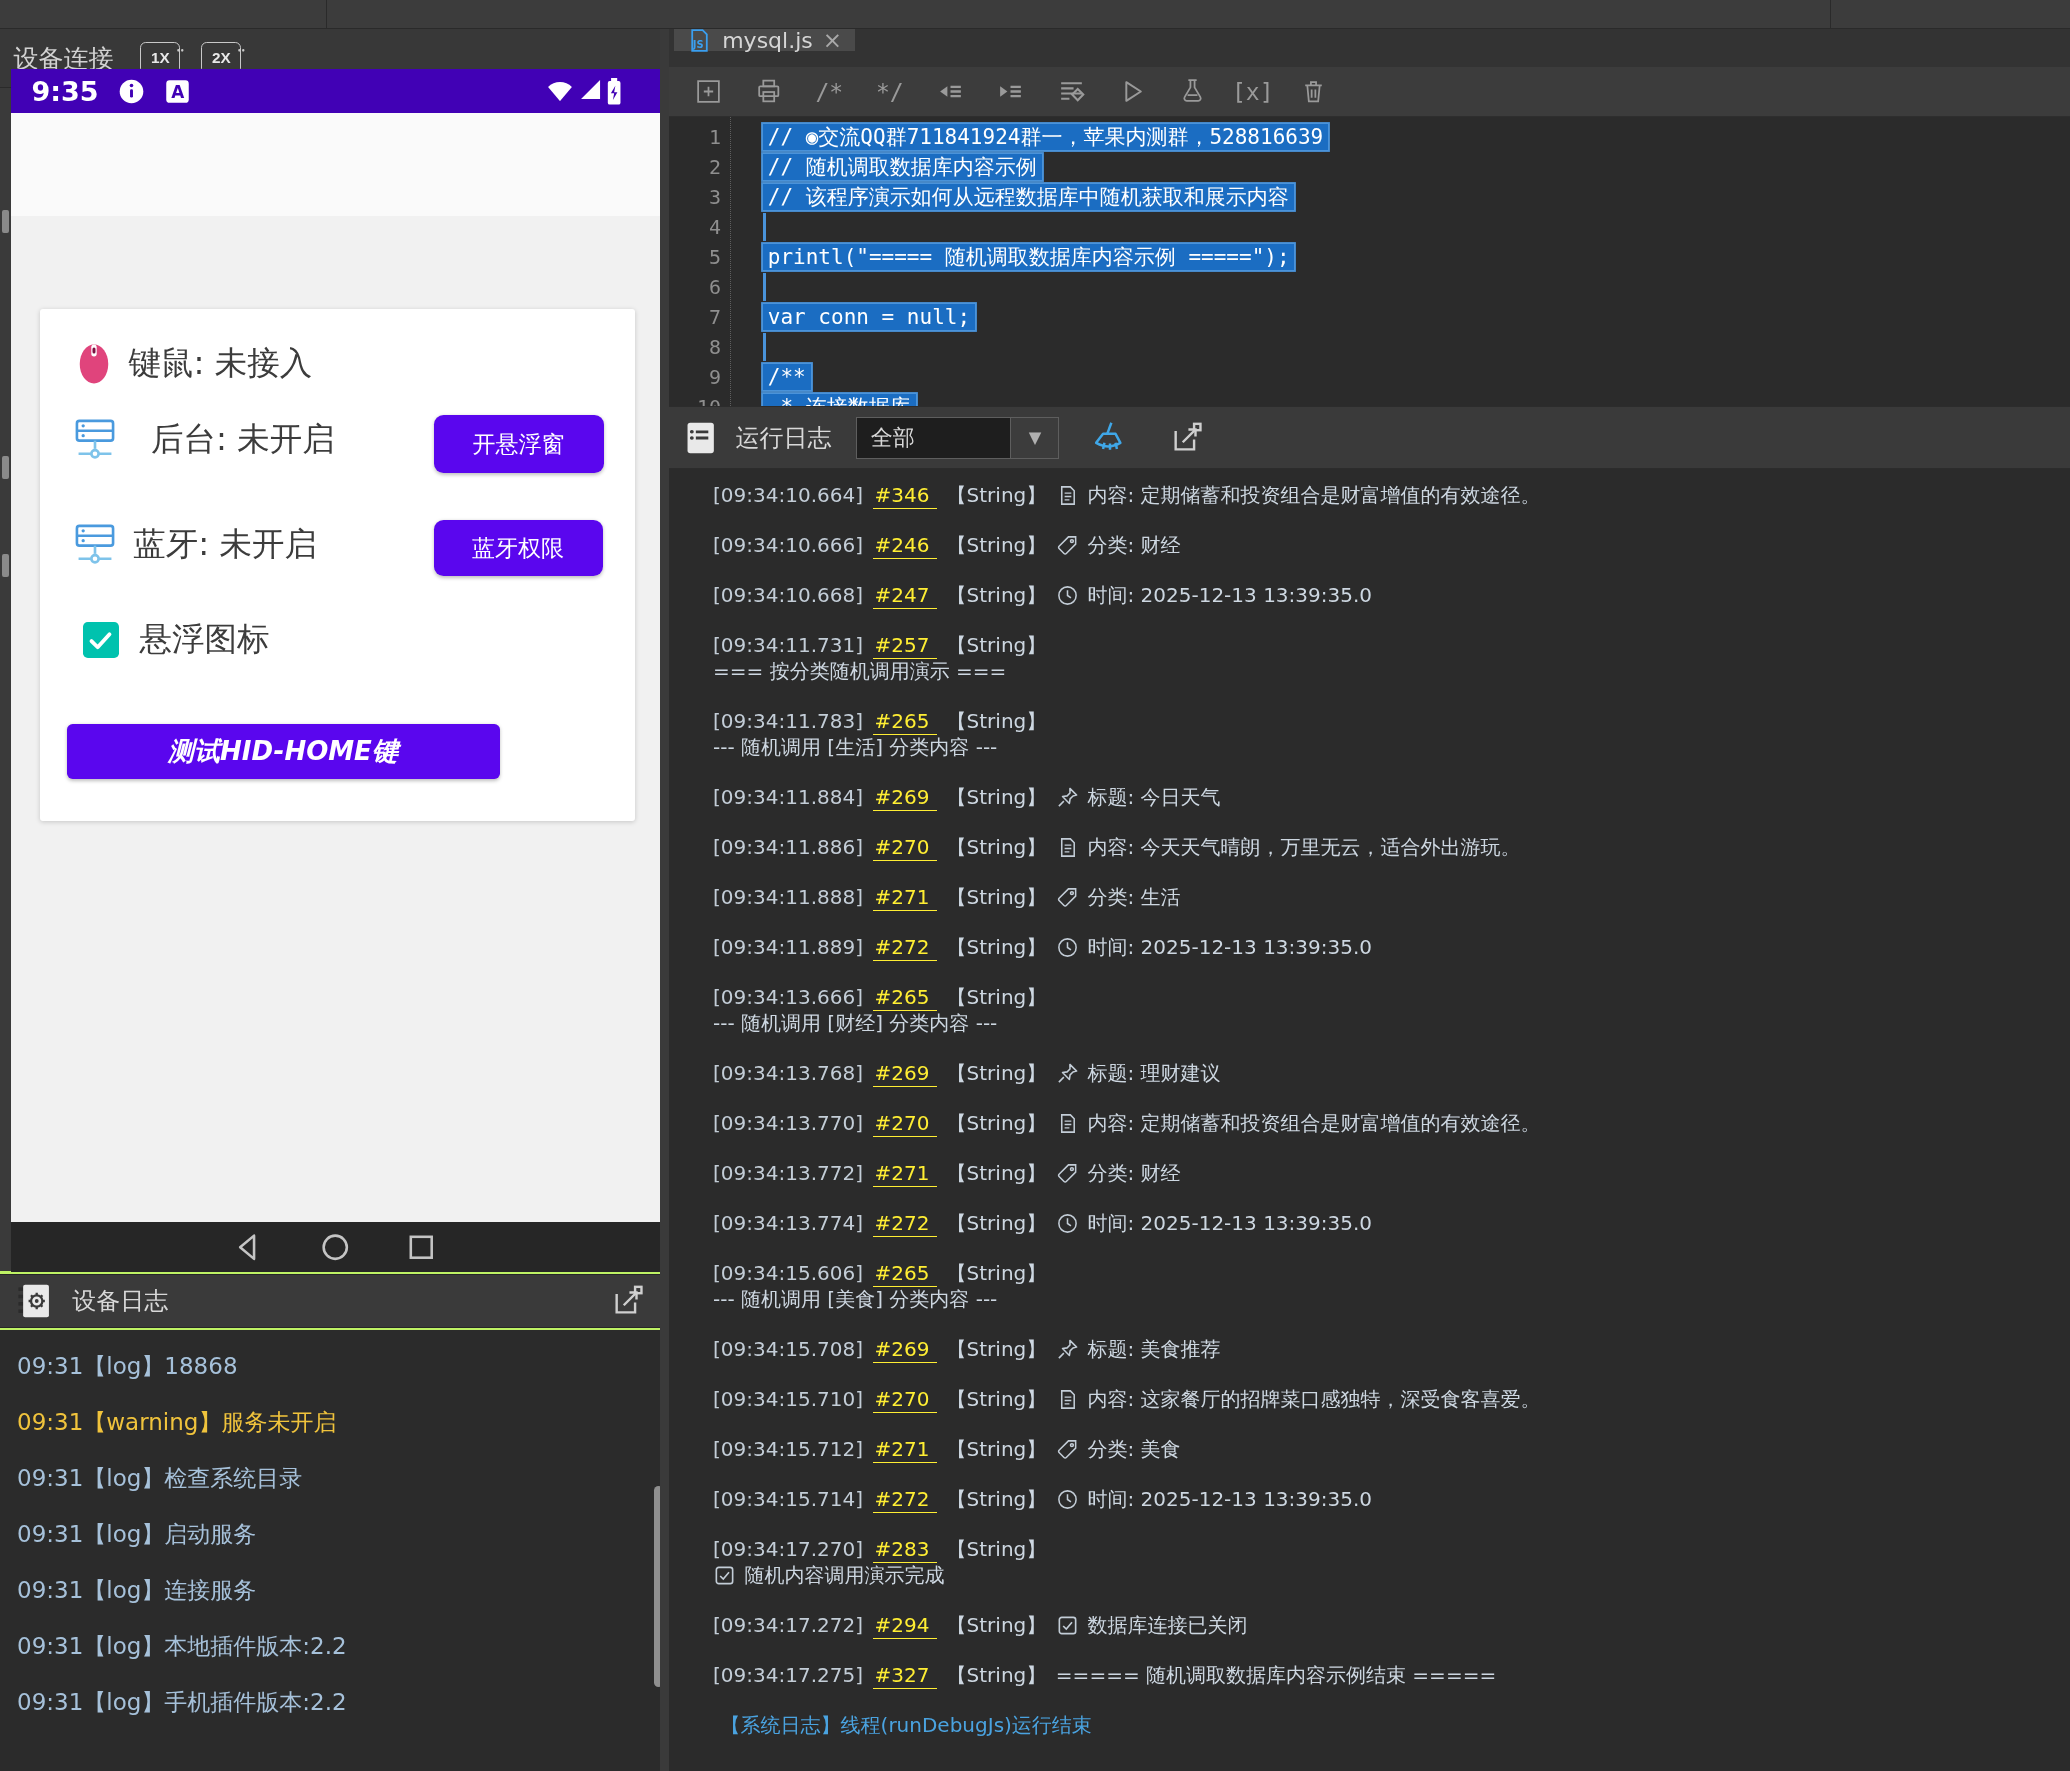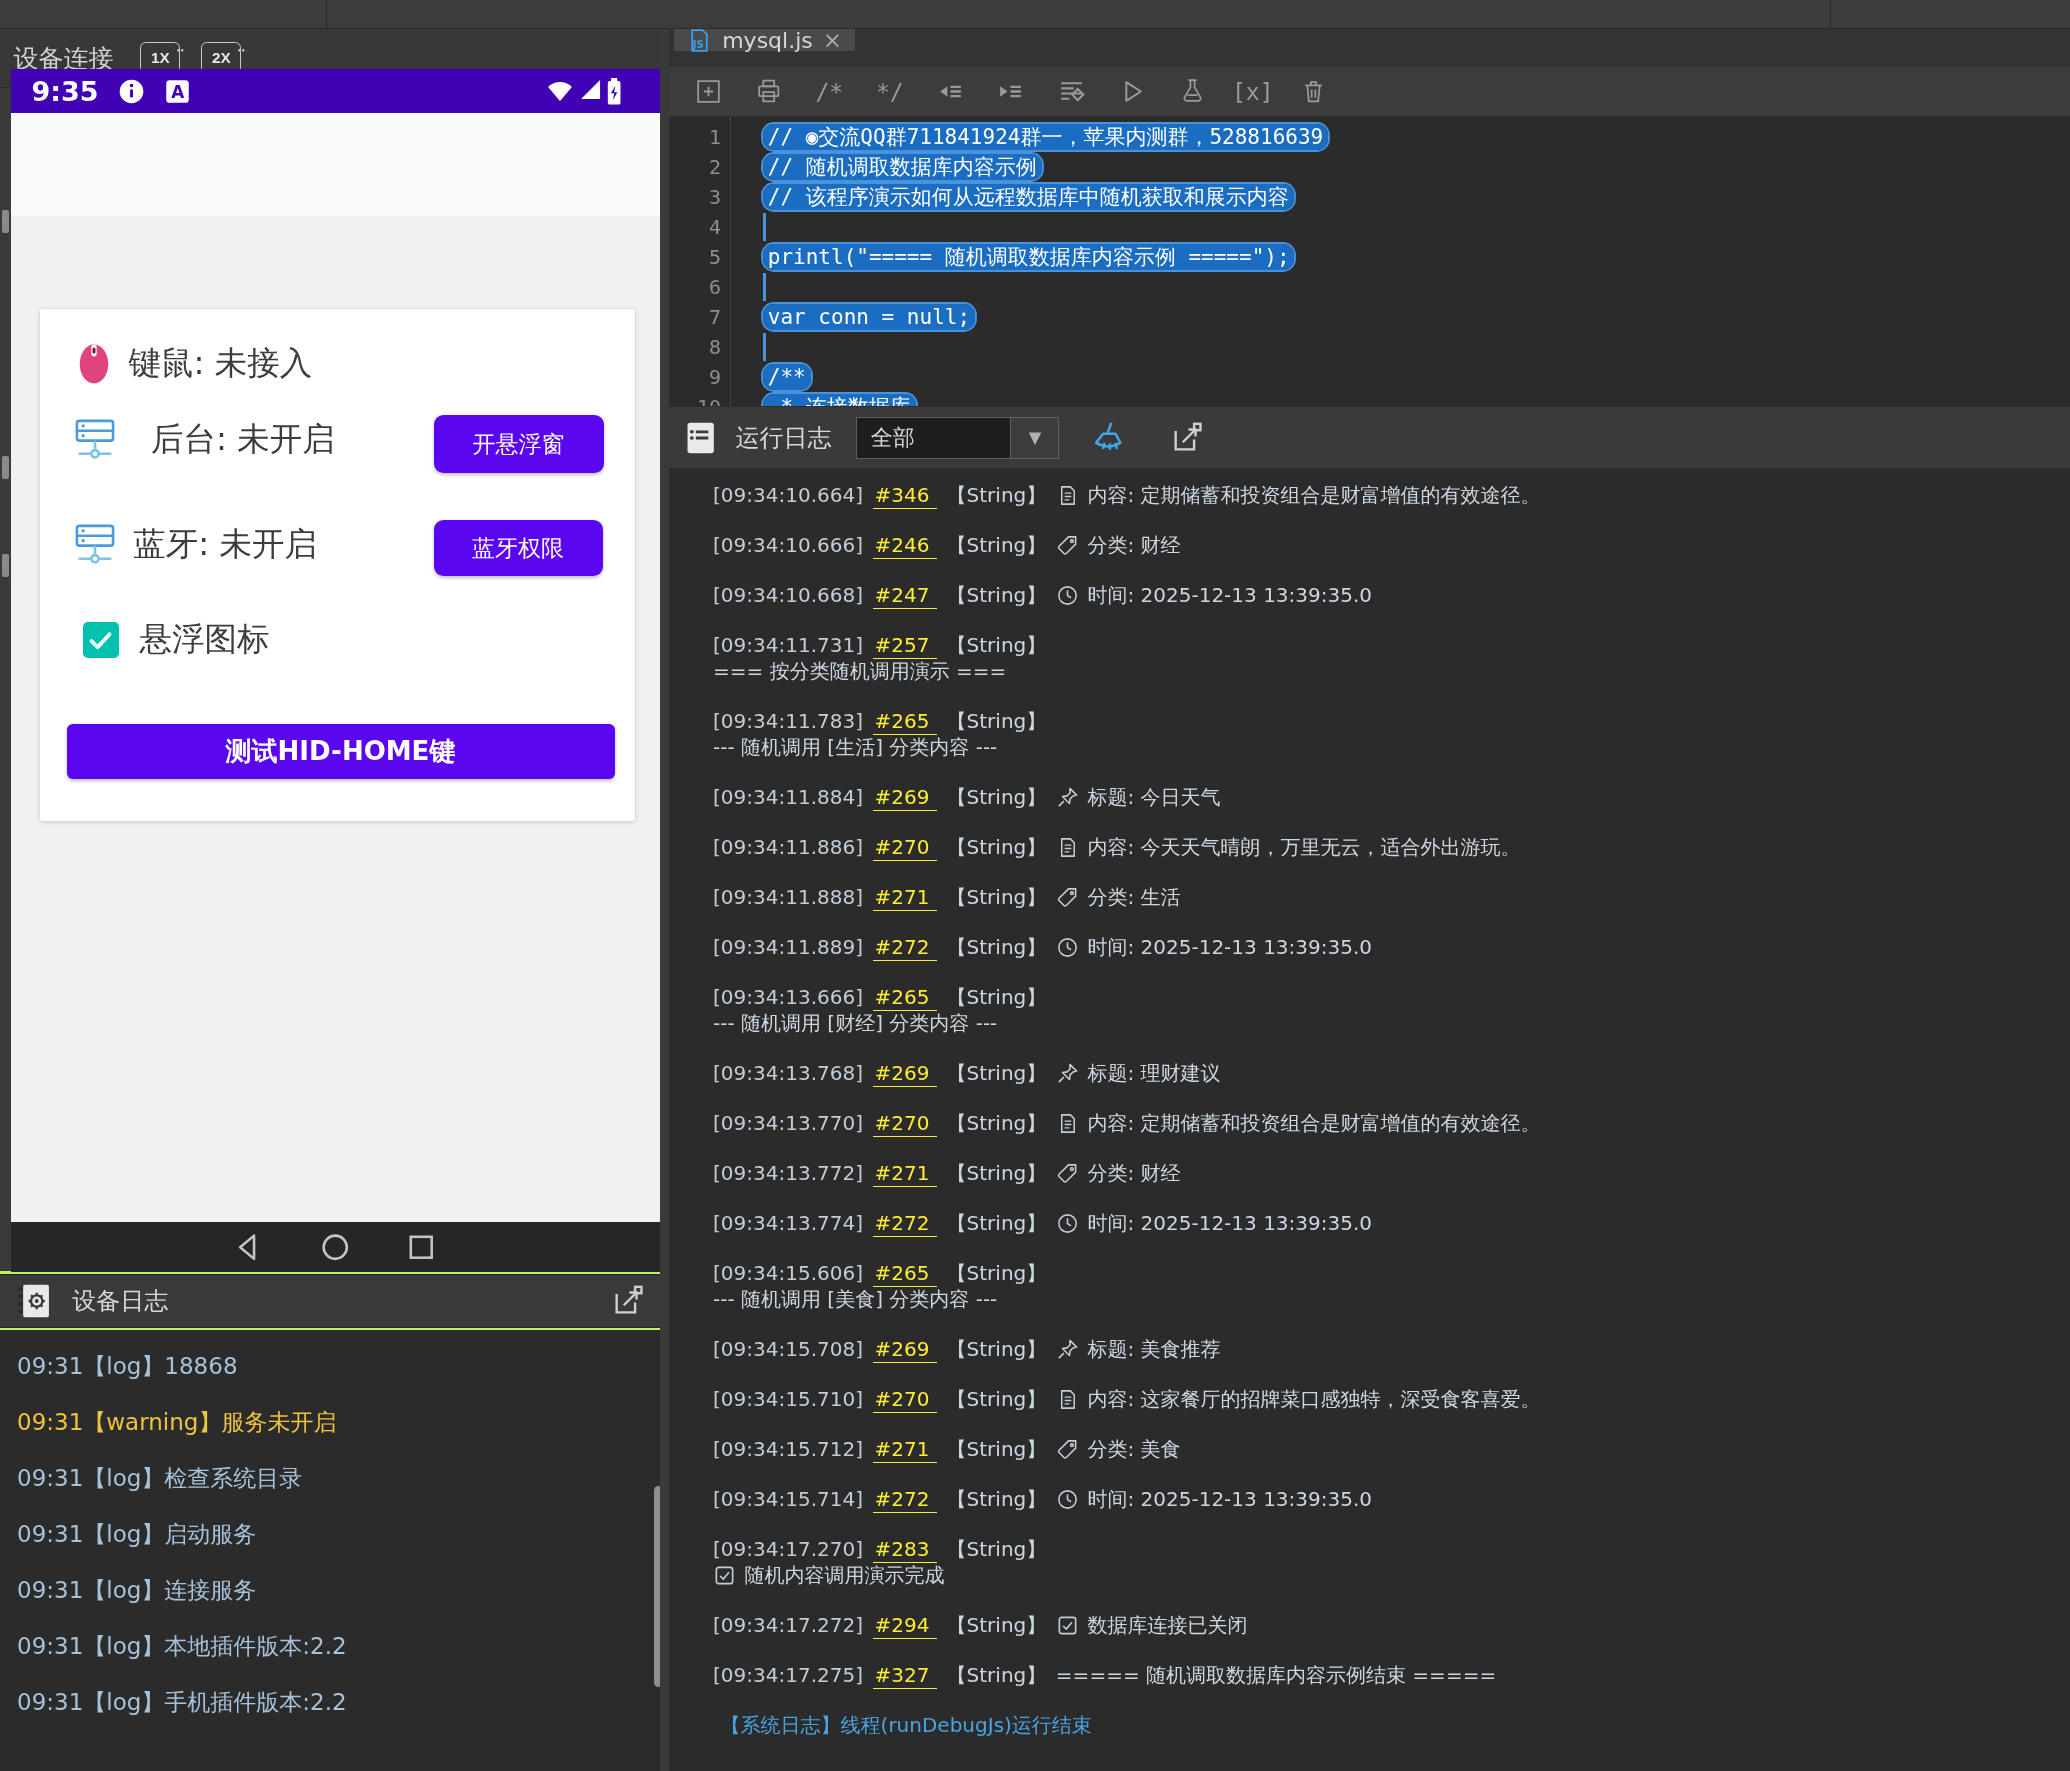--- a/index.html
+++ b/index.html
@@ -38,23 +38,23 @@
   .card{position:absolute;left:29px;top:93px;width:595px;height:512px;background:#ffffff;
       border-radius:2.9px;box-shadow:0 1px 4.8px rgba(0,0,0,.18);}
   .prow{position:absolute;display:flex;align-items:center;}
   .prow .plabel{font-size:32.5px;color:#3c3c3c;}
   .pbtn{position:absolute;background:#5a06ee;border:none;border-radius:9.6px;color:#fff;
       font-size:23px;display:flex;align-items:center;justify-content:center;cursor:pointer;
       box-shadow:0 1.9px 3.8px rgba(0,0,0,.25);font-family:inherit;}
   .checkbox{width:36px;height:36px;background:#00c2ae;border-radius:4.8px;display:flex;
       align-items:center;justify-content:center;}
   .checkbox svg{width:27px;height:27px;}
-  .main-btn{position:absolute;left:27px;top:415px;width:548px;height:55px;background:#5a06ee;border:none;
+  .main-btn{position:absolute;left:27px;top:415px;width:433px;height:55px;background:#5a06ee;border:none;
       border-radius:5.7px;color:#fff;font-size:26px;font-weight:bold;cursor:pointer;
-      box-shadow:0 1.9px 3.8px rgba(0,0,0,.25);font-family:inherit;}
+      box-shadow:0 1.9px 3.8px rgba(0,0,0,.25);font-family:inherit;font-style:italic;}
   .navbar{position:absolute;left:0;top:1153px;width:649px;height:50px;background:#262626;
       display:flex;align-items:center;justify-content:center;gap:54px;}
   .nav-ic{width:32.5px;height:32.5px;cursor:pointer;}
 
   
   .devlog-header{left:0;top:1274px;width:660px;height:54px;background:#3a3a3a;
       border-top:1px solid #262626;border-bottom:1px solid #262626;display:flex;align-items:center;}
   .devlog-header .hicon{width:38px;height:38px;margin-left:15.3px;}
   .devlog-header .htitle{color:#d8d8d8;font-size:24px;margin-left:19px;flex:1;}
   .popout{width:34px;height:34px;color:#cfcfcf;margin-right:15.3px;cursor:pointer;}
@@ -78,21 +78,21 @@
   .tbi svg{width:29px;height:29px;}
 
   
   .code-area{position:absolute;left:0;top:88px;width:1401px;height:289px;background:#2b2b2b;
       overflow:hidden;padding-top:4.8px;}
   .code-vline{position:absolute;left:61px;top:0;height:289px;border-left:1px dotted #5f5f5f;}
   .code-row{height:30px;display:flex;align-items:center;}
   .ln{width:52px;text-align:right;color:#8f8f8f;font-family:"DejaVu Sans Mono",monospace;
       font-size:20px;flex:0 0 52px;}
   .ctext{margin-left:42px;font-family:"DejaVu Sans Mono",monospace;font-size:21px;color:#ffffff;white-space:pre;}
-  .seltext{background:#1b6dc2;box-shadow:0 0 0 1.9px #4a93da;border-radius:11px;padding:1px 4.8px;}
+  .seltext{background:#1b6dc2;box-shadow:0 0 0 1.9px #4a93da;border-radius:0;padding:1px 4.8px;}
   .selbar{margin-left:42px;width:2.9px;height:28px;background:#4a93da;}
 
   
   .runlog-header{position:absolute;left:0;top:377px;width:1401px;height:63px;background:#3a3a3a;
       border-top:1px solid #2c2c2c;border-bottom:1px solid #2c2c2c;display:flex;align-items:center;}
   .runlog-header .hicon{width:36px;height:36px;margin-left:13.4px;}
   .runlog-header .htitle{color:#d8d8d8;font-size:24px;margin-left:17px;}
   .logselect{margin-left:25px;width:203px;height:42px;border:1px solid #5e5e5e;display:flex;cursor:pointer;}
   .logselect .selval{flex:1;background:#1e1e1e;color:#d8d8d8;font-size:22px;display:flex;
       align-items:center;padding-left:13.4px;}

